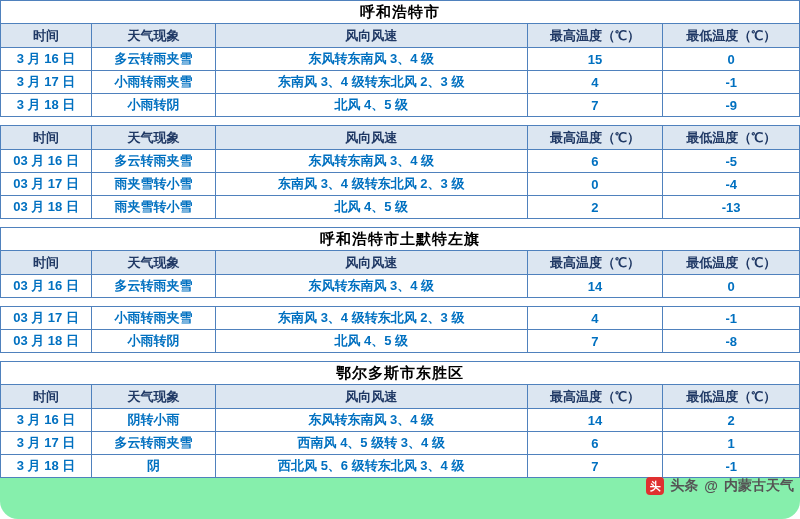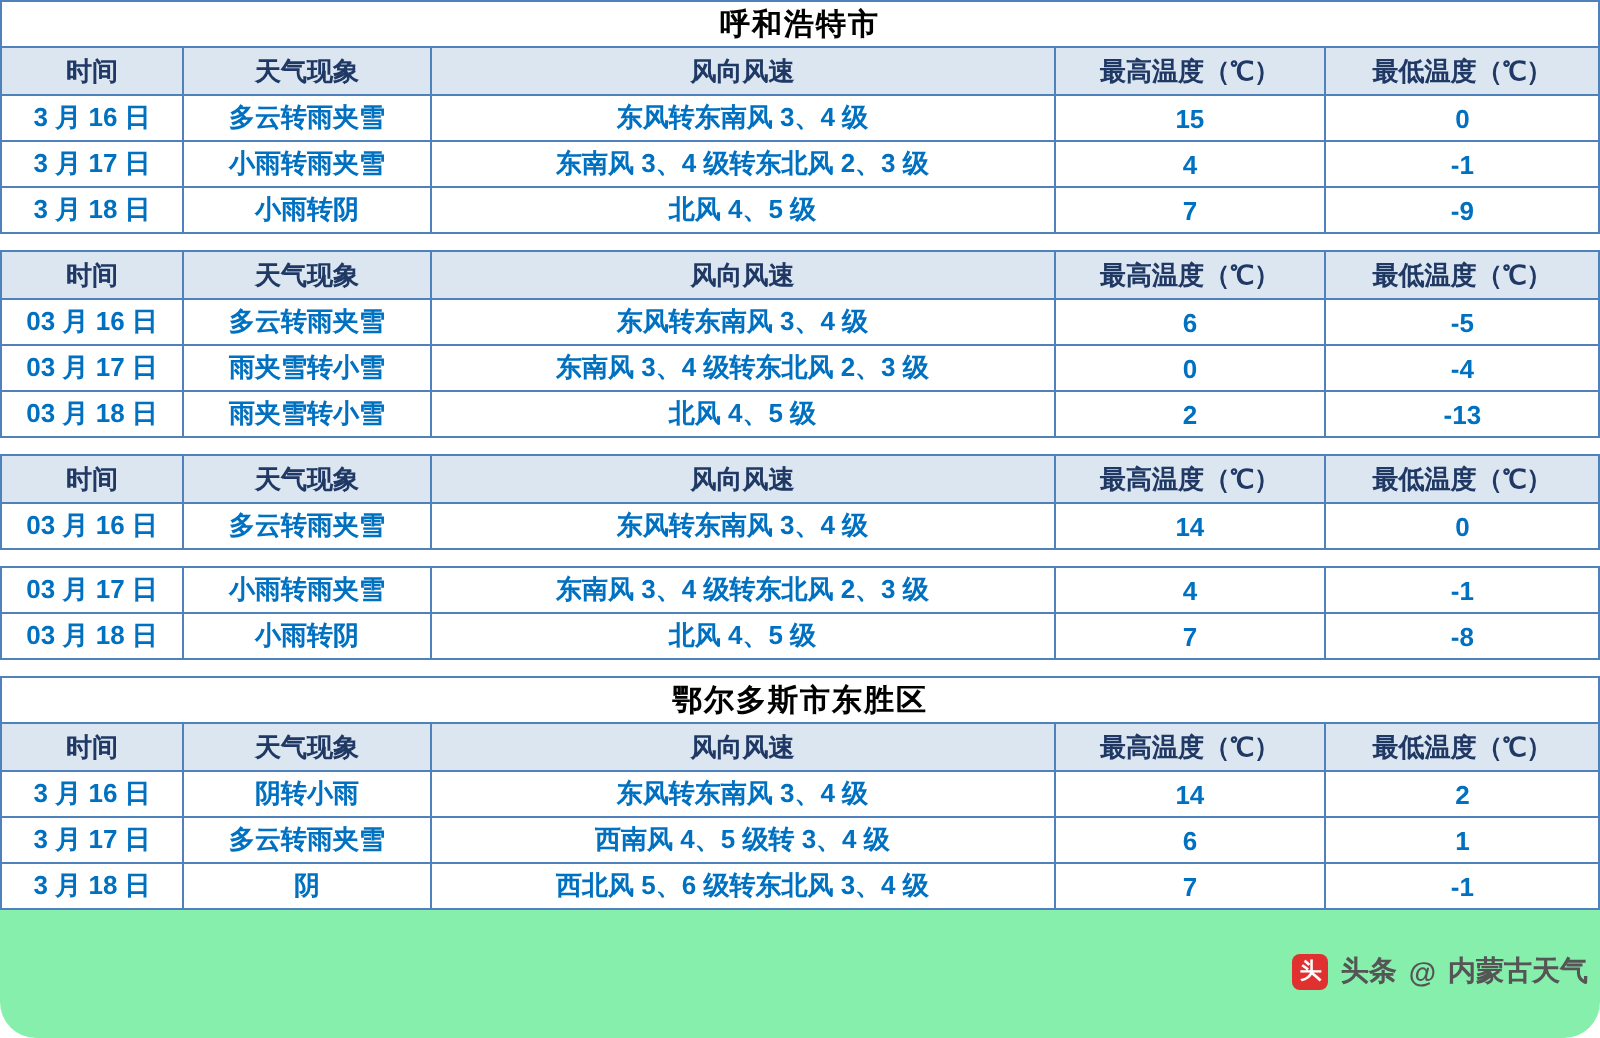--- a/index.html
+++ b/index.html
@@ -190,20 +190,23 @@
       <div class="gapline"></div>
       <table class="wx">
         <colgroup>
           <col class="c-time">
           <col class="c-phen">
           <col class="c-wind">
           <col class="c-high">
           <col class="c-low">
         </colgroup>
         <tbody>
+          <tr class="title-row">
+            <td colspan="5">呼和浩特市土默特左旗</td>
+          </tr>
           <tr class="head-row">
             <td>时间</td>
             <td>天气现象</td>
             <td>风向风速</td>
             <td>最高温度（℃）</td>
             <td>最低温度（℃）</td>
           </tr>
           <tr class="data-row">
             <td>03 月 16 日</td>
             <td>多云转雨夹雪</td>

